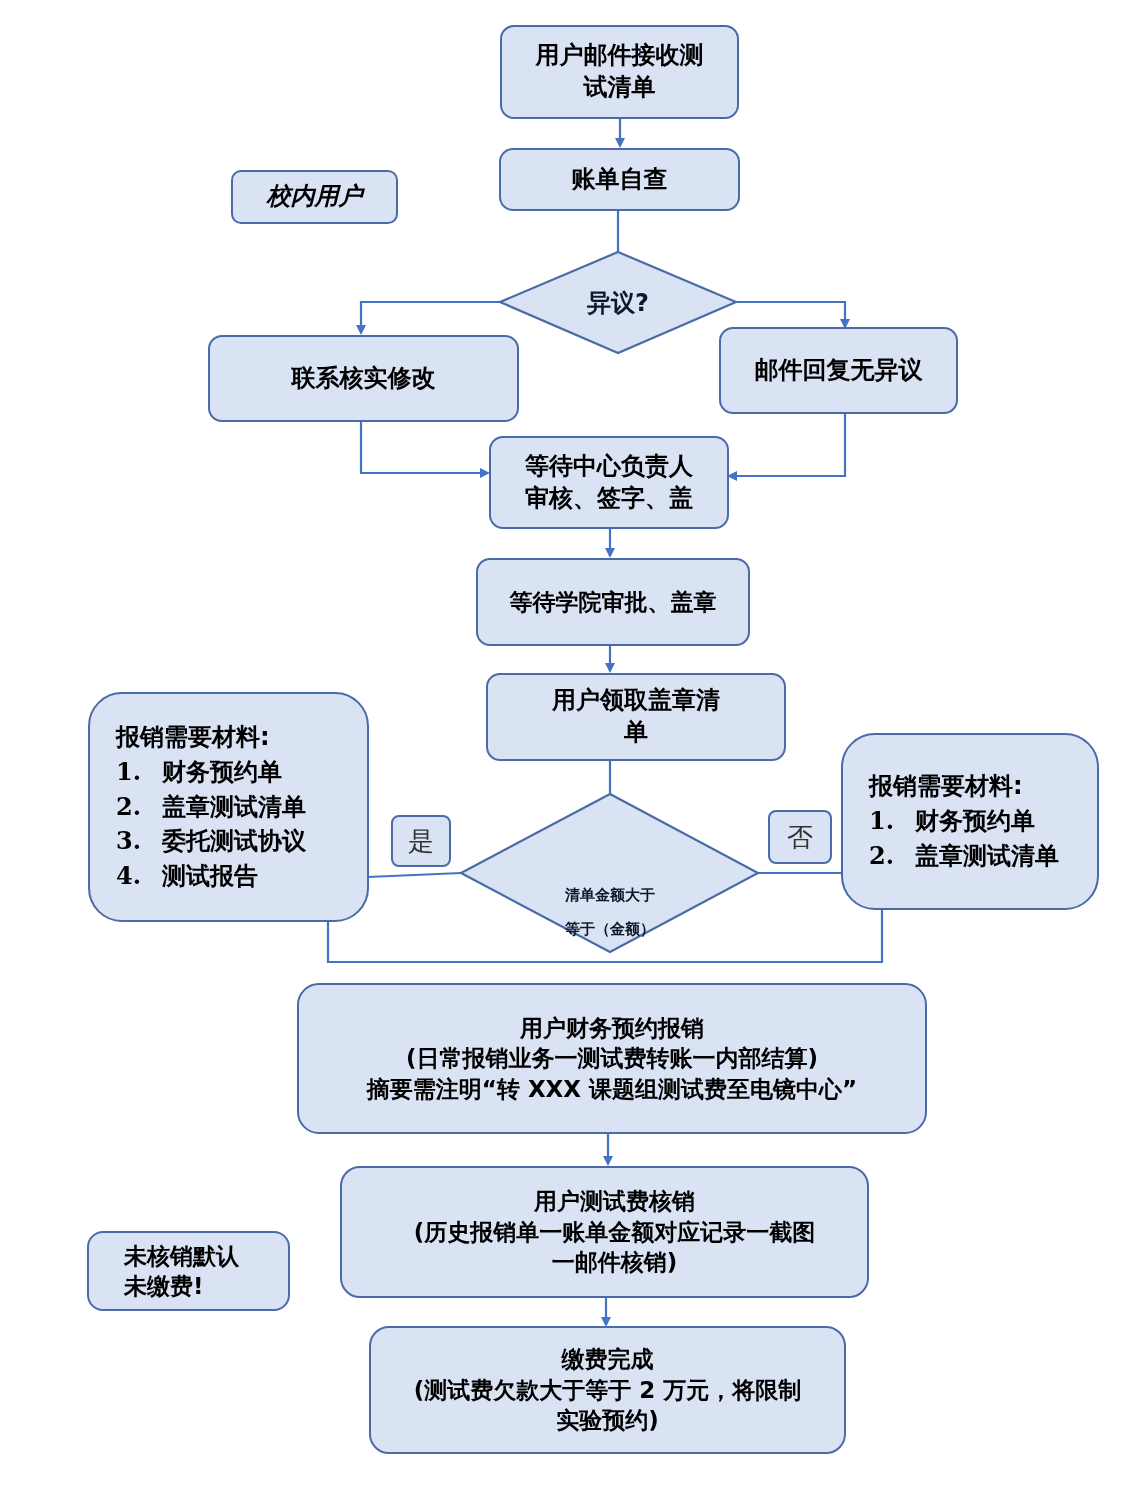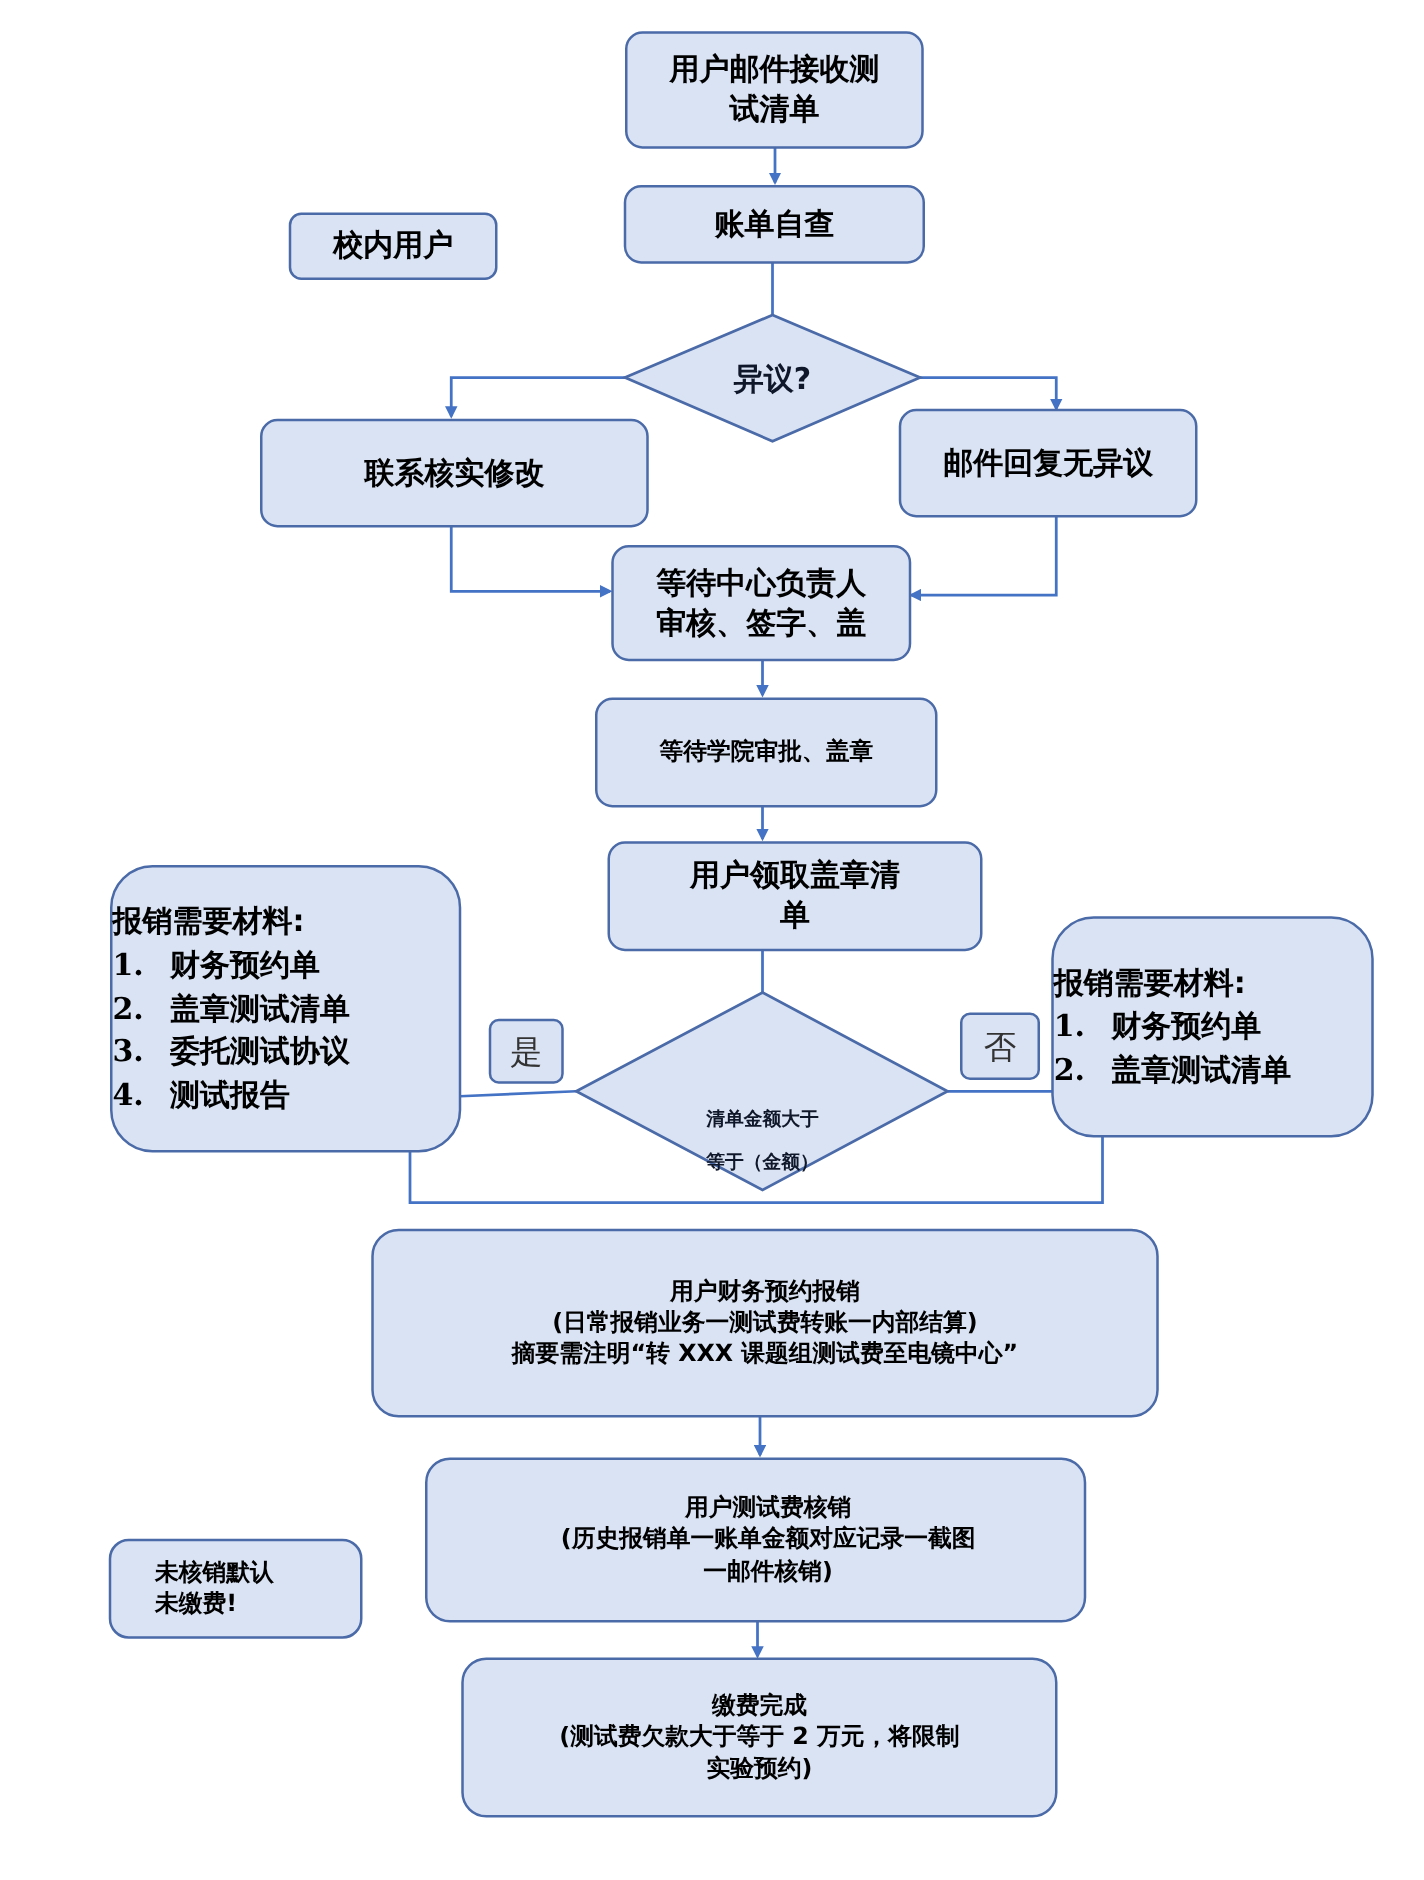--- a/index.html
+++ b/index.html
@@ -4,24 +4,24 @@
 <style>
   html, body { margin: 0; padding: 0; background: #ffffff; }
   body { width: 1139px; height: 1504px; position: relative; overflow: hidden;
          font-family: "DejaVu Sans", "Liberation Sans", sans-serif; }
   #canvas { position: absolute; left: 0; top: 0; }
   .node { position: absolute; box-sizing: border-box; background: #dae3f3;
           border: 2.5px solid #4a6aa8; border-radius: 14px;
           display: flex; flex-direction: column; align-items: center; justify-content: center;
           color: #000000; font-weight: bold; text-align: center; line-height: 1.32; }
   .node.big-radius { border-radius: 34px; }
-  .node.list { align-items: flex-start; justify-content: center; text-align: left; }
+  .node.list { align-items: flex-start; justify-content: center; text-align: left; padding-left: 26px; }
   .node .line { display: block; white-space: nowrap; }
   .f24 { font-size: 24px; }
-  .f23 { font-size: 19px; }
+  .f23 { font-size: 23px; }
   .label-box { position: absolute; box-sizing: border-box; background: #dae3f3;
           border: 2px solid #4a6aa8; border-radius: 8px; display: flex;
           align-items: center; justify-content: center; font-family: "DejaVu Serif", serif;
           font-size: 26px; color: #333; }
   .diamond-text { position: absolute; display: flex; flex-direction: column; align-items: center;
           justify-content: center; font-weight: bold; color: #0f172a; text-align: center; }
   .list-row { display: flex; white-space: nowrap; }
   .list-num { display: inline-block; width: 46px; font-family: "DejaVu Serif", serif; }
 </style>
 </head>
@@ -61,21 +61,21 @@
 
     <line x1="608" y1="1133" x2="608" y2="1164" marker-end="url(#arrow)"></line>
 
     <line x1="606" y1="1297" x2="606" y2="1325" marker-end="url(#arrow)"></line>
   </g>
 
   <polygon points="618,252 736,302 618,353 500,302" fill="#dae3f3" stroke="#4a6aa8" stroke-width="2.2"></polygon>
   <polygon points="610,794 758,873 610,952 461,873" fill="#dae3f3" stroke="#4a6aa8" stroke-width="2.2"></polygon>
 </svg>
 
-<div class="node f24" style="left:231px; top:170px; width:167px; height:54px; border-radius:10px;">
+<div class="node f24" style="left:231px; top:170px; width:167px; height:54px; border-radius:10px;font-style:italic;">
   <span class="line">校内用户</span>
 </div>
 
 <div class="node f24" style="left:500px; top:25px; width:239px; height:94px;">
   <span class="line">用户邮件接收测</span>
   <span class="line">试清单</span>
 </div>
 
 <div class="node f24" style="left:499px; top:148px; width:241px; height:63px;">
   <span class="line">账单自查</span>

